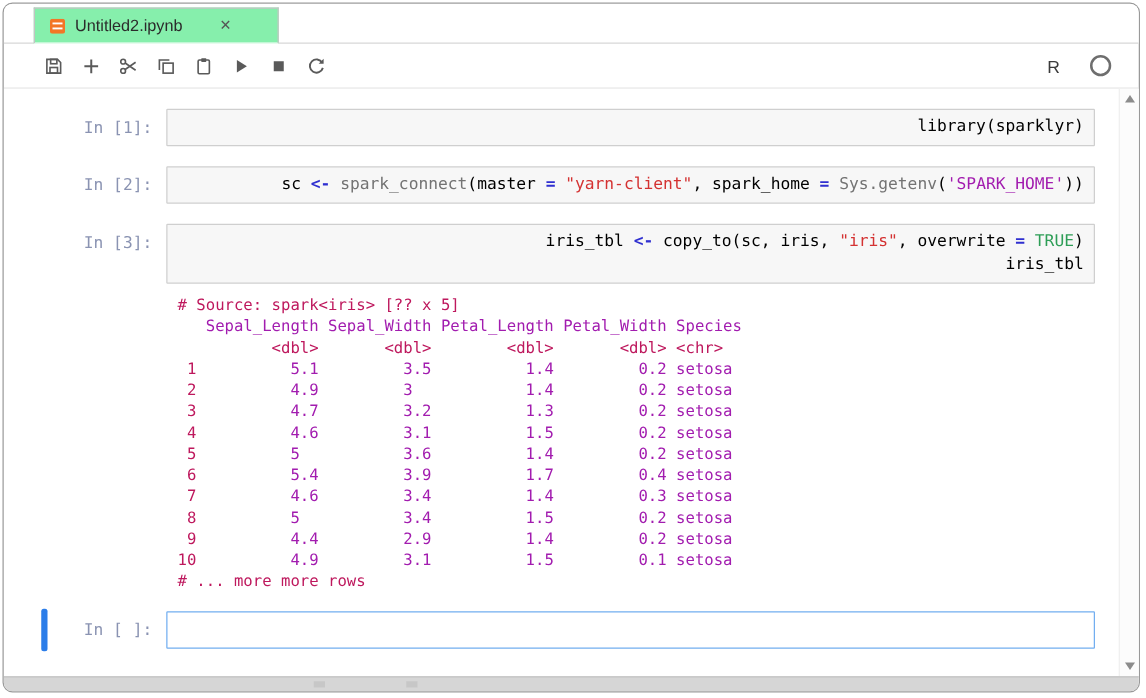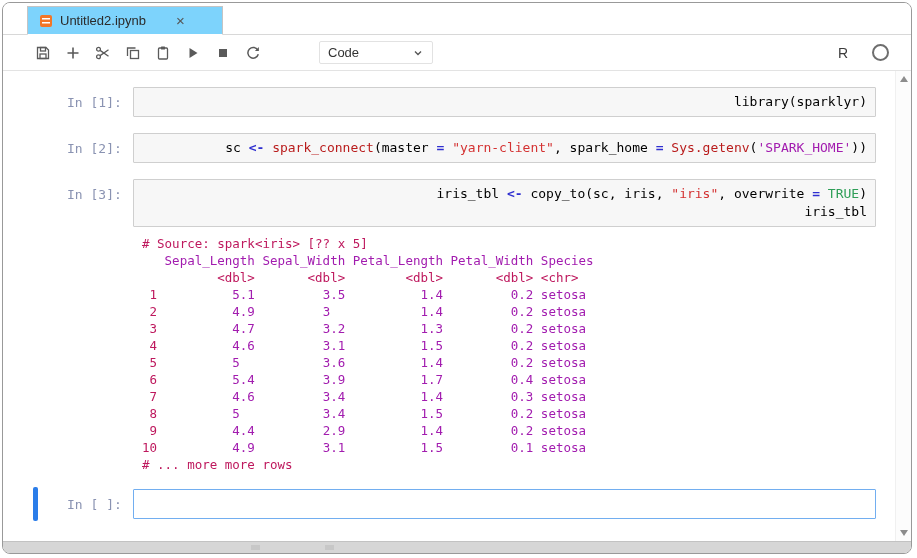--- a/index.html
+++ b/index.html
@@ -4,21 +4,21 @@
 <style>
   html,body{margin:0;padding:0;width:917px;height:558px;overflow:hidden;background:#fff;
     font-family:"Liberation Sans",sans-serif;}
   .window{position:absolute;left:2px;top:2px;width:908px;height:550px;border:1px solid #999;
     border-radius:8px;background:#fff;overflow:hidden;display:flex;flex-direction:column;}
 
   
   .tabbar{flex:none;height:31px;display:flex;align-items:stretch;padding-left:24px;
     border-bottom:1px solid #d8d8d8;background:#fff;}
   .tab{margin-top:3px;margin-bottom:-1px;display:flex;align-items:center;gap:8px;
-    padding:0 12px;border:1px solid #c4c4c4;border-bottom:1px solid #fff;background:#7dd3fc;min-width:170px;}
+    padding:0 12px;border:1px solid #c4c4c4;border-bottom:1px solid #fff;background:#86efac;min-width:170px;}
   .tab-icon{width:12px;height:12px;border-radius:2px;flex:none;background:#f37626;
     background-image:linear-gradient(#fff,#fff),linear-gradient(#fff,#fff);
     background-size:8px 1.5px,8px 1.5px;background-position:2px 3.5px,2px 7px;background-repeat:no-repeat;}
   .tab-title{font-size:13px;color:#2b2b2b;}
   .tab-close{margin-left:22px;color:#555;font-size:15px;line-height:1;cursor:pointer;}
 
   
   .toolbar{flex:none;height:35px;display:flex;align-items:center;padding:0 18px 0 26px;
     border-bottom:1px solid #e3e3e3;}
   .tbtn{width:28px;height:26px;display:flex;align-items:center;justify-content:center;
@@ -48,21 +48,21 @@
   .cell.selected .input-area{background:#fff;border:1px solid #72aef0;}
   .selbar{position:absolute;left:0;top:-2px;bottom:-2px;width:5px;background:#2b7de9;border-radius:2px;}
   pre.code{margin:0;font:13px/18px "DejaVu Sans Mono",monospace;color:#000;white-space:pre;}
   pre.output{margin:4px 0 0 0;padding:4px 0 0 9px;font:12.5px/17px "DejaVu Sans Mono",monospace;white-space:pre;}
 
   
   .tk-plain{color:#000;}
   .tk-op{color:#2f2fd0;font-weight:bold;}
   .tk-str{color:#d43232;}
   .tk-str2{color:#a21caf;margin-top:24px;}
-  .tk-fn{color:#b91c1c;}
+  .tk-fn{color:#737373;}
   .tk-atom{color:#2e9e57;}
   
   .ot-plain{color:#a21caf;}
   .ot-muted{color:#be185d;}
 
   
   .bottom-strip{flex:none;height:11px;background:#d6d6d6;border-top:1px solid #c2c2c2;position:relative;}
   .strip-tick{position:absolute;top:3px;width:9px;height:5px;background:#c7c7c7;}
 </style>
 </head>
@@ -120,26 +120,20 @@
         <rect x="4" y="4" width="8" height="8" fill="#5a5a5a"></rect>
       </svg>
     </div>
     <div class="tbtn">
       <svg width="16" height="16" viewBox="0 0 16 16" fill="none" stroke="#5a5a5a" stroke-width="1.5">
         <path d="M12.8 5.2 A5.3 5.3 0 1 0 13.3 9.3"></path>
         <path d="M13.9 2 V6 H9.9 Z" fill="#5a5a5a" stroke="none"></path>
       </svg>
     </div>
 
-    <div class="celltype">
-      <span class="celltype-label">Code</span>
-      <svg width="12" height="12" viewBox="0 0 16 16" fill="none" stroke="#555" stroke-width="1.8">
-        <path d="M4 6 L8 10 L12 6"></path>
-      </svg>
-    </div>
 
     <div class="spacer"></div>
     <span class="kernel-name">R</span>
     <span class="kernel-status"></span>
   </div>
 
   <div class="notebook">
     <div class="cells" id="cells">
         <div class="cell">
           <div class="prompt">In [1]:</div>

